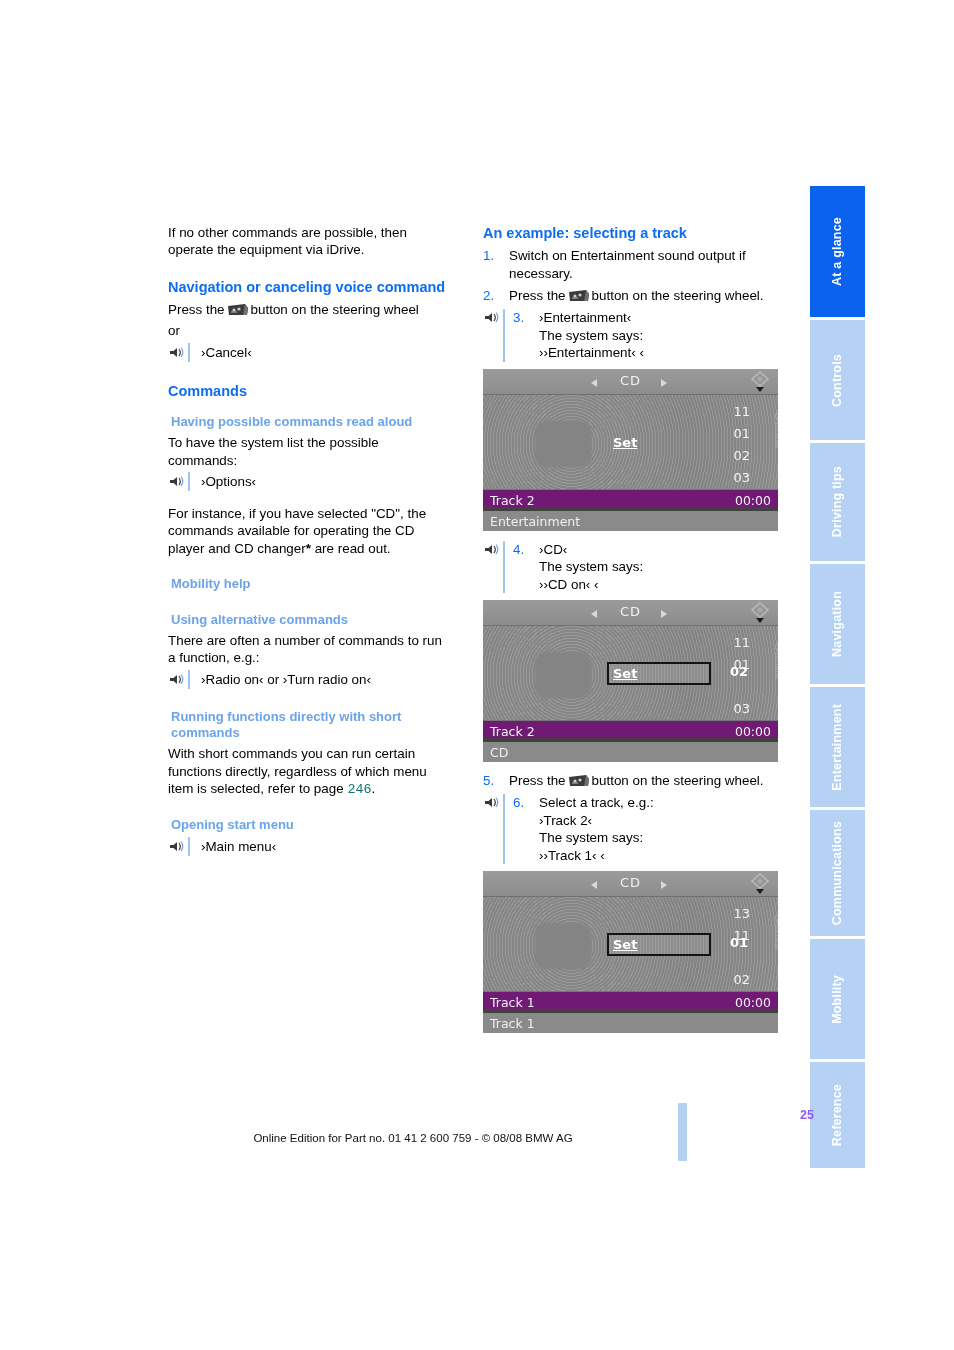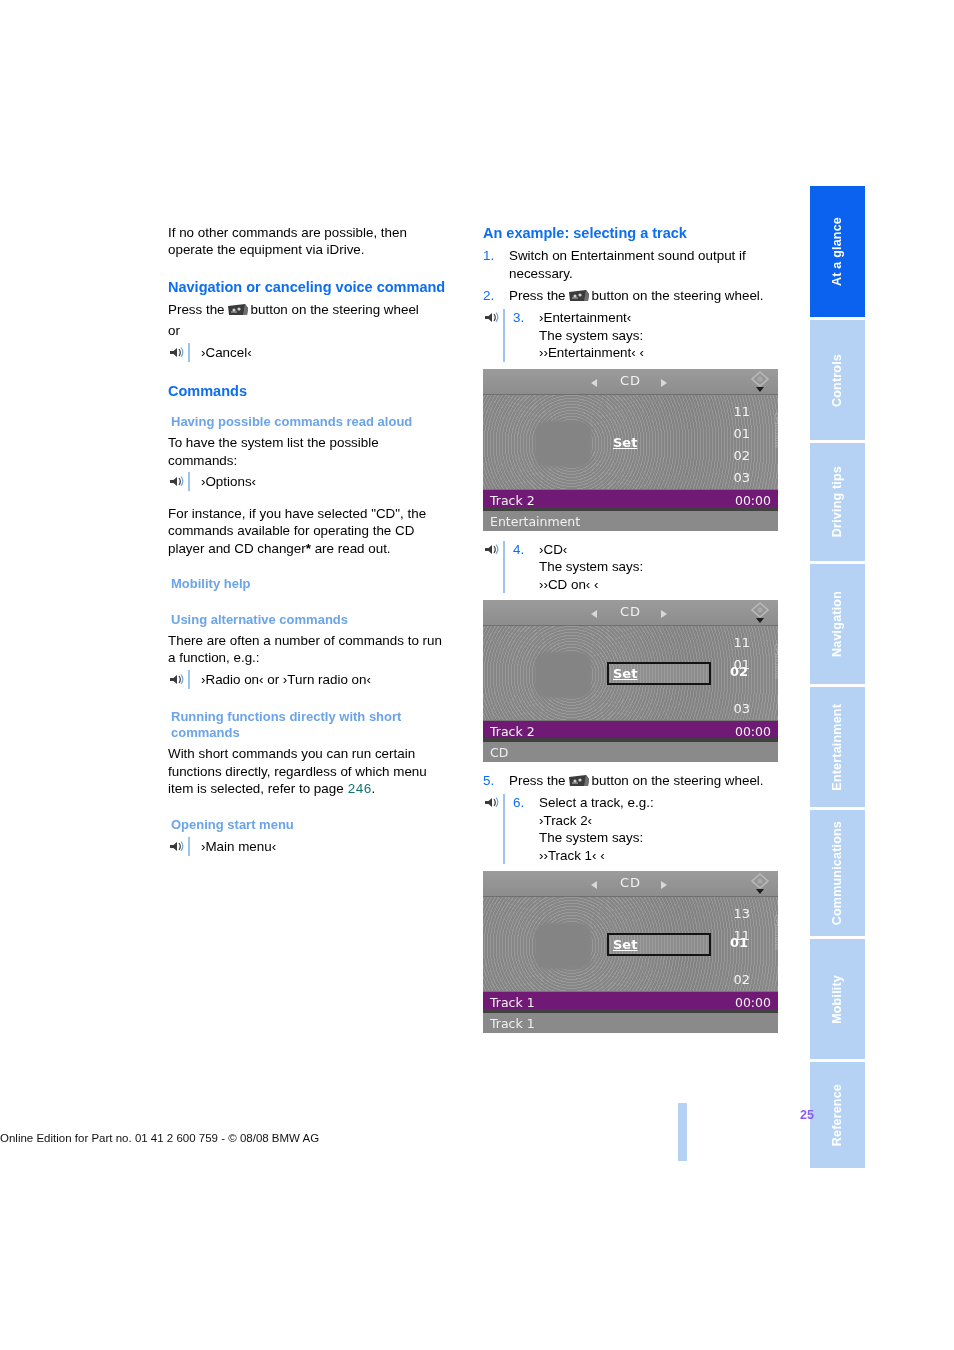--- a/index.html
+++ b/index.html
@@ -276,23 +276,23 @@
     writing-mode: vertical-rl;
     font-family: "Liberation Sans", sans-serif;
     font-size: 5.5px;
     color: #b9b9b9;
     letter-spacing: 0.3px;
   }
 
   
   .footer {
     position: absolute;
-    left: 0; top: 1128px;
+    left: 8px; top: 1128px;
     width: 810px;
-    text-align: left;
+    text-align: center;
   }
   .footer-text {
     font-size: 11.5px;
     color: #111;
   }
   .pageno {
     position: absolute;
     right: 140px; top: 1108px;
     font-size: 12.5px;
     font-weight: bold;

